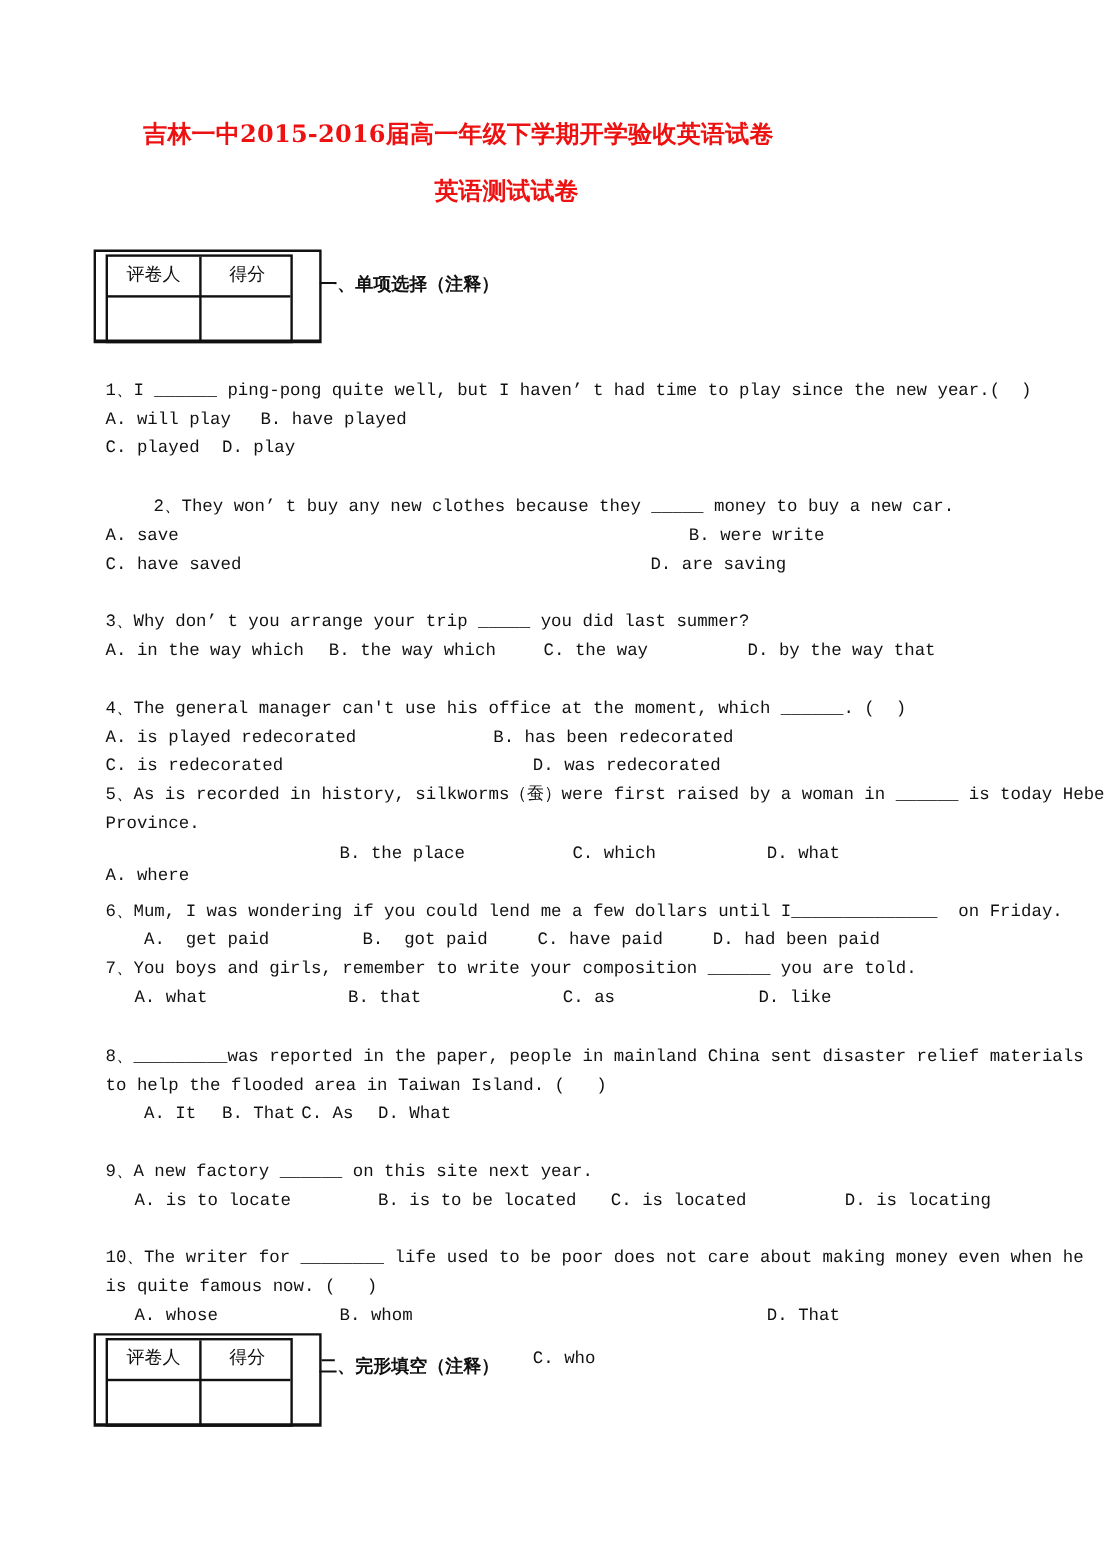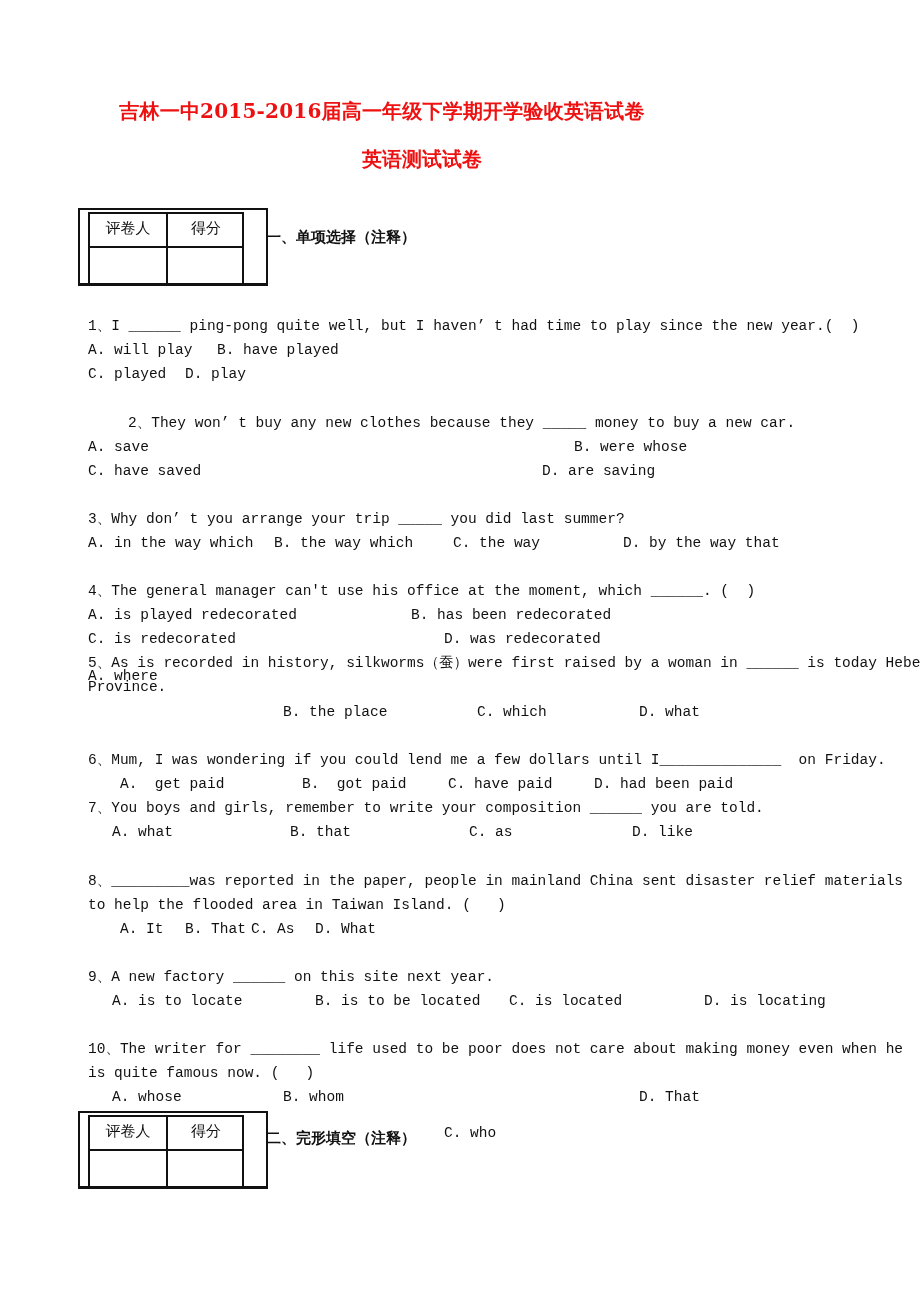--- a/index.html
+++ b/index.html
@@ -37,39 +37,39 @@
 <div class="section-title" style="left:266px; top:228px;">一、单项选择（注释）</div>
 
 <div class="line" style="left:88px; top:317px;">1、I ______ ping-pong quite well, but I haven’ t had time to play since the new year.(  )</div>
 <div class="line" style="left:88px; top:341px;">A. will play</div>
 <div class="line" style="left:217px; top:341px;">B. have played</div>
 <div class="line" style="left:88px; top:365px;">C. played</div>
 <div class="line" style="left:185px; top:365px;">D. play</div>
 
 <div class="line" style="left:88px; top:414px;margin-left:40px;">2、They won’ t buy any new clothes because they _____ money to buy a new car.</div>
 <div class="line" style="left:88px; top:438px;">A. save</div>
-<div class="line" style="left:574px; top:438px;">B. were whose</div>
+<div class="line" style="left:574px; top:438px;">B. were write</div>
 <div class="line" style="left:88px; top:462px;">C. have saved</div>
 <div class="line" style="left:542px; top:462px;">D. are saving</div>
 
 <div class="line" style="left:88px; top:510px;">3、Why don’ t you arrange your trip _____ you did last summer?</div>
 <div class="line" style="left:88px; top:534px;">A. in the way which</div>
 <div class="line" style="left:274px; top:534px;">B. the way which</div>
 <div class="line" style="left:453px; top:534px;">C. the way</div>
 <div class="line" style="left:623px; top:534px;text-align:right;">D. by the way that</div>
 
 <div class="line" style="left:88px; top:582px;">4、The general manager can't use his office at the moment, which ______. (  )</div>
 <div class="line" style="left:88px; top:606px;">A. is played redecorated</div>
 <div class="line" style="left:411px; top:606px;">B. has been redecorated</div>
 <div class="line" style="left:88px; top:630px;">C. is redecorated</div>
 <div class="line" style="left:444px; top:630px;">D. was redecorated</div>
 
 <div class="line" style="left:88px; top:654px;">5、As is recorded in history, silkworms（蚕）were first raised by a woman in ______ is today Hebei</div>
 <div class="line" style="left:88px; top:678px;">Province.</div>
-<div class="line" style="left:88px; top:667px;">A. where</div>
+<div class="line" style="left:88px; top:721px;">A. where</div>
 <div class="line" style="left:283px; top:703px;">B. the place</div>
 <div class="line" style="left:477px; top:703px;">C. which</div>
 <div class="line" style="left:639px; top:703px;">D. what</div>
 
 <div class="line" style="left:88px; top:751px;"><span>6、Mum, I was wondering if you could lend me a few dollars until I</span><span>______________</span><span>  on Friday.</span></div>
 <div class="line" style="left:120px; top:775px;">A.  get paid</div>
 <div class="line" style="left:290px; top:775px;margin-left:12px;">B.  got paid</div>
 <div class="line" style="left:448px; top:775px;">C. have paid</div>
 <div class="line" style="left:594px; top:775px;">D. had been paid</div>
 

